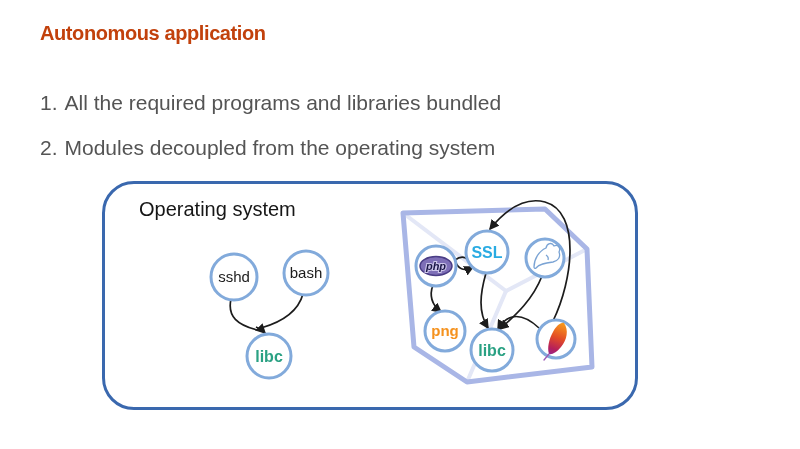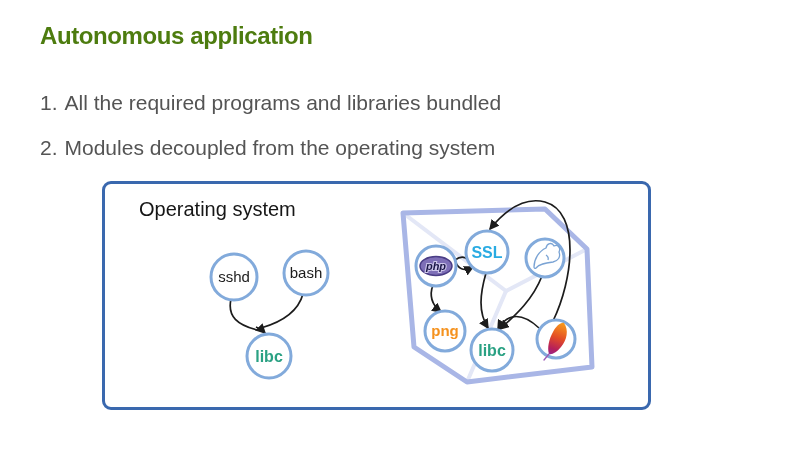--- a/index.html
+++ b/index.html
@@ -1,24 +1,24 @@
 <!DOCTYPE html>
 <html><head>
 <meta charset="utf-8">
 <style>
   html,body{margin:0;padding:0;background:#fff;}
   .stage{position:relative;width:800px;height:449px;background:#ffffff;overflow:hidden;
          font-family:"Liberation Sans",sans-serif;}
-  .title{position:absolute;left:40px;top:22px;font-size:24px;font-weight:bold;
-         color:#4d7c0f;letter-spacing:-0.4px;}
+  .title{position:absolute;left:40px;top:22px;font-size:20px;font-weight:bold;
+         color:#c2410c;letter-spacing:-0.4px;}
   .blist{position:absolute;left:40px;top:92px;font-size:21px;color:#545454;}
   .bitem{display:flex;margin-bottom:23px;line-height:22px;}
   .bnum{margin-right:7px;}
   .osbox{position:absolute;left:102px;top:181px;width:530px;height:223px;
-         border:3px solid #3a68ae;border-radius:9px;background:#fff;padding-left:13px;}
+         border:3px solid #3a68ae;border-radius:32px;background:#fff;}
   .oslabel{position:absolute;left:34px;top:14px;font-size:20px;color:#161616;}
   svg.diagram{position:absolute;left:0;top:0;}
   .ring{fill:#ffffff;stroke:#82aadb;stroke-width:3;}
   .arrow{fill:none;stroke:#1c1c1c;stroke-width:1.7;}
   .wire{stroke:#e3e7f6;stroke-width:4;stroke-linecap:round;}
   .hexfill{fill:#ffffff;}
   .hexline{fill:none;stroke:#a9b6e6;stroke-width:5;stroke-linejoin:round;}
   text.nl{font-family:"Liberation Sans",sans-serif;text-anchor:middle;}
   .t-plain{font-size:15px;fill:#1c1c1c;}
   .t-libc{font-size:16px;font-weight:bold;fill:#2aa183;}

